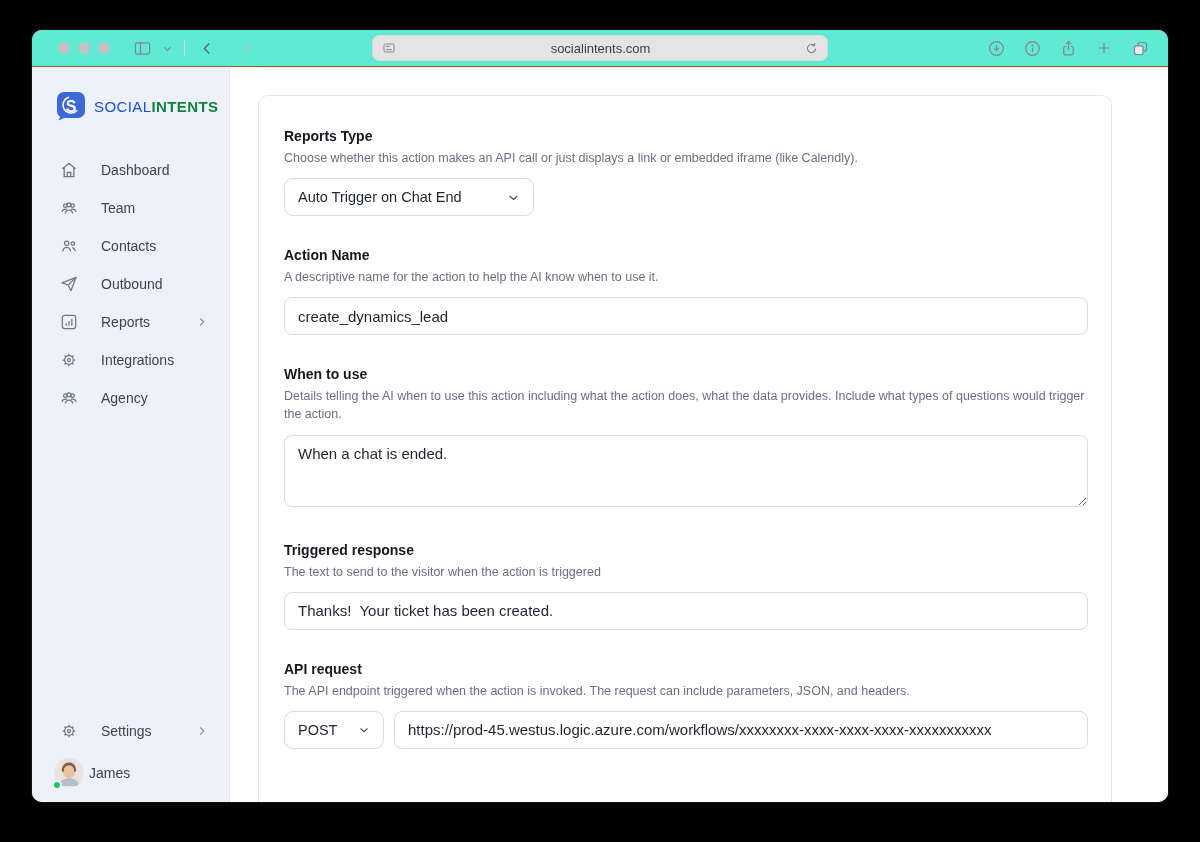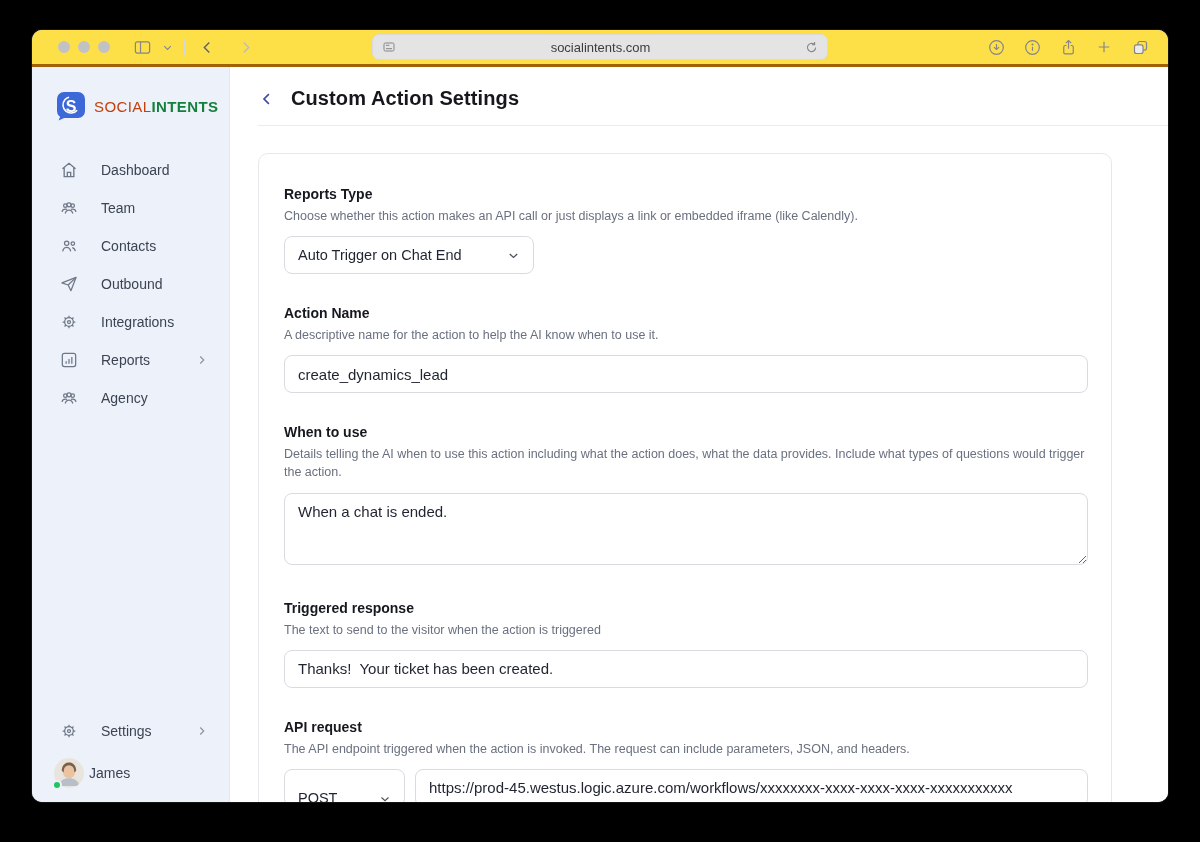--- a/index.html
+++ b/index.html
@@ -4,43 +4,43 @@
 <style>
   * { margin:0; padding:0; box-sizing:border-box; }
   html,body { width:1200px; height:842px; background:#000; overflow:hidden;
     font-family:"Liberation Sans","DejaVu Sans",sans-serif; }
 
   .window { position:absolute; left:32px; top:30px; width:1136px; height:772px;
     border-radius:10px; overflow:hidden; background:#fff;
     box-shadow:0 0 0 1px rgba(255,255,255,0.08), 0 20px 50px rgba(0,0,0,0.6); }
 
   
-  .toolbar { position:relative; height:37px; background:#fde047;
-    border-bottom:3px solid #a16207; display:flex; align-items:center; padding:0 14px; }
+  .toolbar { position:relative; height:37px; background:#5eead4;
+    border-bottom:1px solid #a16207; display:flex; align-items:center; padding:0 14px; }
   .traffic { display:flex; gap:8px; margin-left:12px; }
   .traffic span { width:12px; height:12px; border-radius:50%; background:#c2c2c5; display:block; }
   .tb-ico { display:flex; align-items:center; justify-content:center; width:28px; height:26px;
     border-radius:6px; cursor:default; }
   .tb-ico svg { display:block; }
   .nav-group { display:flex; align-items:center; margin-left:18px; gap:2px; }
   .tb-sep { width:1px; height:16px; background:#d7d7d8; margin:0 6px; }
   .url-bar { position:absolute; left:50%; top:50%; transform:translate(-50%,-50%);
     width:456px; height:26px; background:#e4e4e5; border:1px solid #dadadb; border-radius:7px;
     display:flex; align-items:center; padding:0 8px; }
   .url-text { flex:1; text-align:center; font-size:13px; color:#3d3d40; }
   .right-icons { margin-left:auto; display:flex; align-items:center; gap:8px; }
 
   
   .content { display:flex; height:calc(100% - 37px); }
   .sidebar { width:198px; background:#edf1f9; border-right:1px solid #e2e7f0;
     display:flex; flex-direction:column; padding-top:24px; flex-shrink:0; }
   .logo { display:flex; align-items:center; gap:8px; padding:0 0 0 24px; margin-bottom:30px; }
   .logo-badge { width:30px; height:30px; flex-shrink:0; }
   .brand { font-size:15px; letter-spacing:.4px; }
-  .brand .b1 { color:#c2410c; font-weight:400; }
+  .brand .b1 { color:#1d4ed8; font-weight:400; }
   .brand .b2 { color:#15803d; font-weight:700; }
 
   .nav-item { display:flex; align-items:center; gap:22px; height:38px; padding:0 20px 0 27px;
     font-size:14px; color:#3b4453; cursor:pointer; }
   .nav-item svg { flex-shrink:0; }
   .nav-item .chev { margin-left:auto; }
   .side-footer { margin-top:auto; padding-bottom:6px; }
   .user-row { display:flex; align-items:center; gap:5px; height:46px; padding:0 20px 0 22px;
     font-size:14px; color:#3b4453; cursor:pointer; }
   .avatar-wrap { position:relative; width:30px; height:30px; }
@@ -56,23 +56,23 @@
   .card { margin:27px 56px 0 28px; border:1px solid #e7e8eb; border-radius:10px;
     padding:32px 23px 40px 25px; min-height:720px; }
   .section { margin-bottom:31px; }
   .f-label { font-size:14px; font-weight:600; color:#15181e; margin-bottom:5px; }
   .f-desc { font-size:12.5px; color:#69707f; line-height:1.45; margin-bottom:11px; max-width:810px; }
   .inp, .sel, textarea.inp-area { border:1px solid #d8dbe0; border-radius:8px; background:#fff;
     font-family:"Liberation Sans","DejaVu Sans",sans-serif; color:#1f2430; outline:none; }
   .inp { height:38px; width:100%; padding:0 13px; font-size:15px; }
   textarea.inp-area { width:100%; height:72px; padding:9px 13px; font-size:15px; resize:both; }
   .sel { height:38px; display:inline-flex; align-items:center; justify-content:space-between;
-    padding:0 12px 0 13px; font-size:14.5px; cursor:pointer; }
+    padding:0 12px 0 13px; font-size:14.5px; cursor:pointer;border-radius:9px; }
   .sel-type { width:250px; }
-  .sel-method { width:121px; flex-shrink:0;align-items:flex-end; }
+  .sel-method { width:100px; flex-shrink:0; }
   .api-row { display:flex; gap:10px; align-items:center; }
 </style>
 </head>
 <body>
 
 <div class="window">
 
   <div class="toolbar">
     <div class="traffic">
       <span></span>
@@ -202,36 +202,36 @@
       <div class="nav-item">
         <svg width="20" height="20" viewBox="0 0 24 24" fill="none" stroke="#6e7887" stroke-width="1.5" stroke-linejoin="round">
           <path d="M3.5 10.6 L20.5 4 L14.3 20 L11 13.2 Z"></path>
             <path d="M20.5 4 L11 13.2"></path>
         </svg>
         <span>Outbound</span>
       </div>
 
       <div class="nav-item">
         <svg width="20" height="20" viewBox="0 0 24 24" fill="none" stroke="#6e7887" stroke-width="1.5">
+          <rect x="4" y="4" width="16" height="16" rx="2.5"></rect>
+          <path d="M8.6 16.4 v-3 M12 16.4 v-5.5 M15.4 16.4 v-8"></path>
+        </svg>
+        <span>Reports</span>
+        <svg class="chev" width="14" height="14" viewBox="0 0 24 24" fill="none" stroke="#8a93a1" stroke-width="2">
+          <path d="M9 6 l6 6 -6 6"></path>
+        </svg>
+      </div>
+
+      <div class="nav-item">
+        <svg width="20" height="20" viewBox="0 0 24 24" fill="none" stroke="#6e7887" stroke-width="1.5">
           <circle cx="12" cy="12" r="5.2"></circle>
             <circle cx="12" cy="12" r="1.8"></circle>
           <path d="M17.2 12 H19.6 M15.68 15.68 L17.37 17.37 M12 17.2 V19.6 M8.32 15.68 L6.63 17.37 M6.8 12 H4.4 M8.32 8.32 L6.63 6.63 M12 6.8 V4.4 M15.68 8.32 L17.37 6.63"></path>
         </svg>
         <span>Integrations</span>
-      </div>
-
-      <div class="nav-item">
-        <svg width="20" height="20" viewBox="0 0 24 24" fill="none" stroke="#6e7887" stroke-width="1.5">
-          <rect x="4" y="4" width="16" height="16" rx="2.5"></rect>
-          <path d="M8.6 16.4 v-3 M12 16.4 v-5.5 M15.4 16.4 v-8"></path>
-        </svg>
-        <span>Reports</span>
-        <svg class="chev" width="14" height="14" viewBox="0 0 24 24" fill="none" stroke="#8a93a1" stroke-width="2">
-          <path d="M9 6 l6 6 -6 6"></path>
-        </svg>
       </div>
 
       <div class="nav-item">
         <svg width="20" height="20" viewBox="0 0 24 24" fill="none" stroke="#6e7887" stroke-width="1.5">
           <circle cx="7.6" cy="9.2" r="2.1"></circle>
             <circle cx="16.4" cy="9.2" r="2.1"></circle>
             <circle cx="12" cy="8.2" r="2.5"></circle>
           <path d="M3.6 16.6 c.5-2.2 2-3.4 4-3.4 .7 0 1.4.2 2 .5"></path>
           <path d="M20.4 16.6 c-.5-2.2-2-3.4-4-3.4 -.7 0-1.4.2-2 .5"></path>
           <path d="M7.4 18.6 c.6-2.6 2.4-4.2 4.6-4.2 s4 1.6 4.6 4.2"></path>
@@ -267,28 +267,20 @@
               </g>
             </svg>
             <span class="online-dot"></span>
           </span>
           <span>James</span>
         </div>
       </div>
     </aside>
 
     <main class="main">
-      <div class="page-head">
-        <span class="back-btn">
-          <svg width="18" height="18" viewBox="0 0 24 24" fill="none" stroke="#3c4aa1" stroke-width="2.2">
-            <path d="M14.5 5.5 L8 12 l6.5 6.5"></path>
-          </svg>
-        </span>
-        <h1 class="page-title">Custom Action Settings</h1>
-      </div>
       <hr class="head-rule">
 
       <div class="card">
 
         <div class="section">
           <div class="f-label">Reports Type</div>
           <div class="f-desc">Choose whether this action makes an API call or just displays a link or embedded iframe (like Calendly).</div>
           <div class="sel sel-type">
             <span>Auto Trigger on Chat End</span>
             <svg width="15" height="15" viewBox="0 0 24 24" fill="none" stroke="#4b5360" stroke-width="2">

